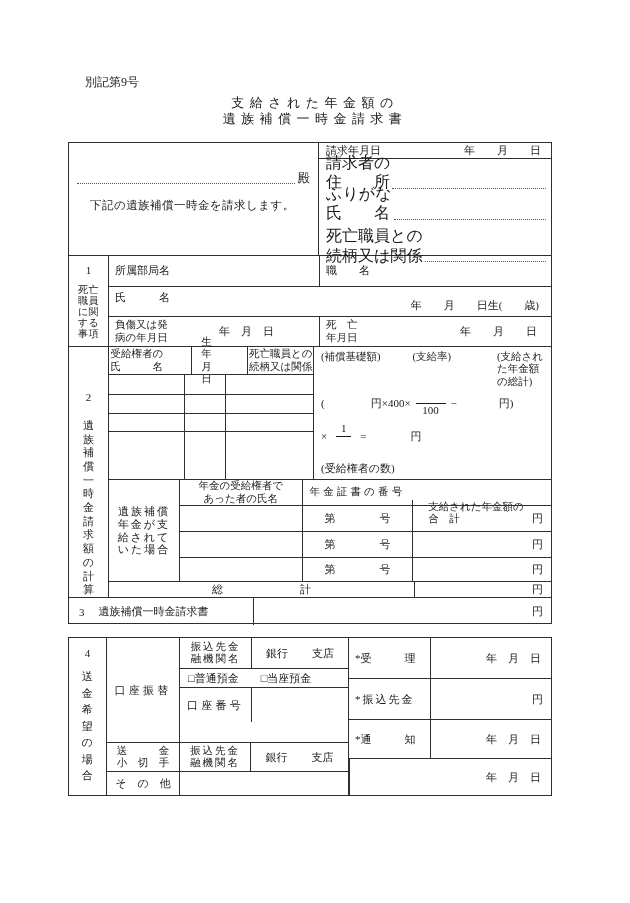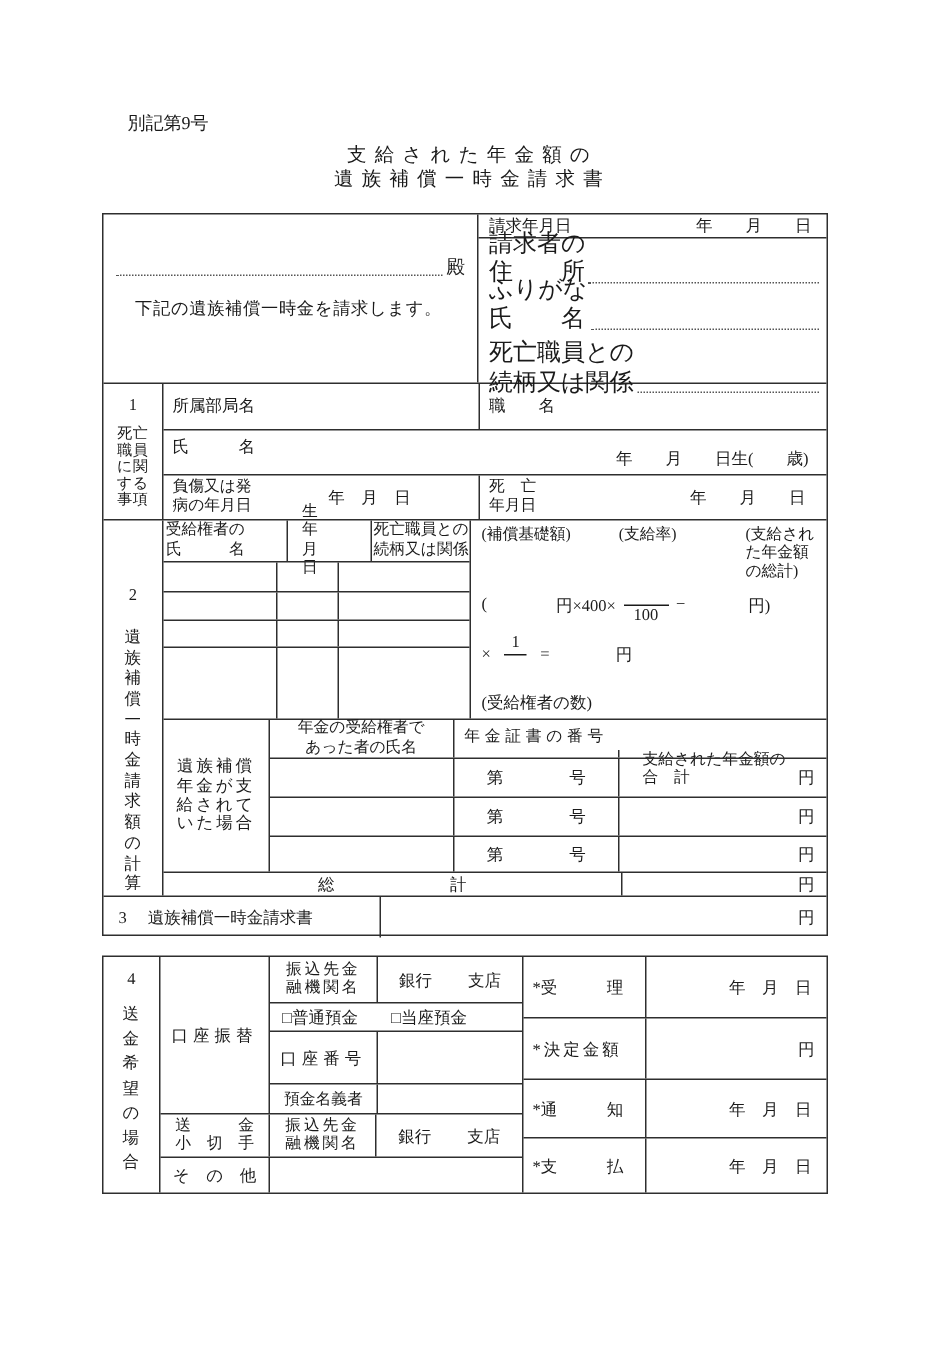--- a/index.html
+++ b/index.html
@@ -298,24 +298,20 @@
               <span>支店</span>
             </div>
           </div>
           <div class="vctr bt" style="height:19px; padding-left:8px;">
             <span>□普通預金　　□当座預金</span>
           </div>
           <div class="flex bt" style="height:35px;">
             <div class="ctr ls1 blbl-col">口座番号</div>
             <div class="grow bl"></div>
           </div>
-          <div class="flex bt grow">
-            <div class="ctr blbl-col" style="font-size:10.5px;">預金名義者</div>
-            <div class="grow bl"></div>
-          </div>
         </div>
       </div>
       <div class="flex bt" style="height:29px;">
         <div class="ctr pre sm kouza-col">送　　　金
 小　切　手</div>
         <div class="ctr pre sm ls2 blbl-col bl">振込先金
 融機関名</div>
         <div class="bankval grow bl">
           <span>銀行</span>
           <span>支店</span>
@@ -326,27 +322,26 @@
         <div class="grow bl"></div>
       </div>
     </div>
 
     <div class="col bl grow">
       <div class="flex" style="height:40px;">
         <div class="adm-lbl">*受　　　理</div>
         <div class="vctr grow bl" style="justify-content:flex-end; padding-right:10px;">年　月　日</div>
       </div>
       <div class="flex bt" style="height:41px;">
-        <div class="adm-lbl ls2">*決定金額</div>
+        <div class="adm-lbl ls2">*振込先金</div>
         <div class="vctr grow bl" style="justify-content:flex-end; padding-right:8px;">円</div>
       </div>
       <div class="flex bt" style="height:39px;">
         <div class="adm-lbl">*通　　　知</div>
         <div class="vctr grow bl" style="justify-content:flex-end; padding-right:10px;">年　月　日</div>
       </div>
       <div class="flex bt grow">
-        <div class="adm-lbl">*支　　　払</div>
         <div class="vctr grow bl" style="justify-content:flex-end; padding-right:10px;">年　月　日</div>
       </div>
     </div>
   </div>
 
 </div>
 
 </body></html>

